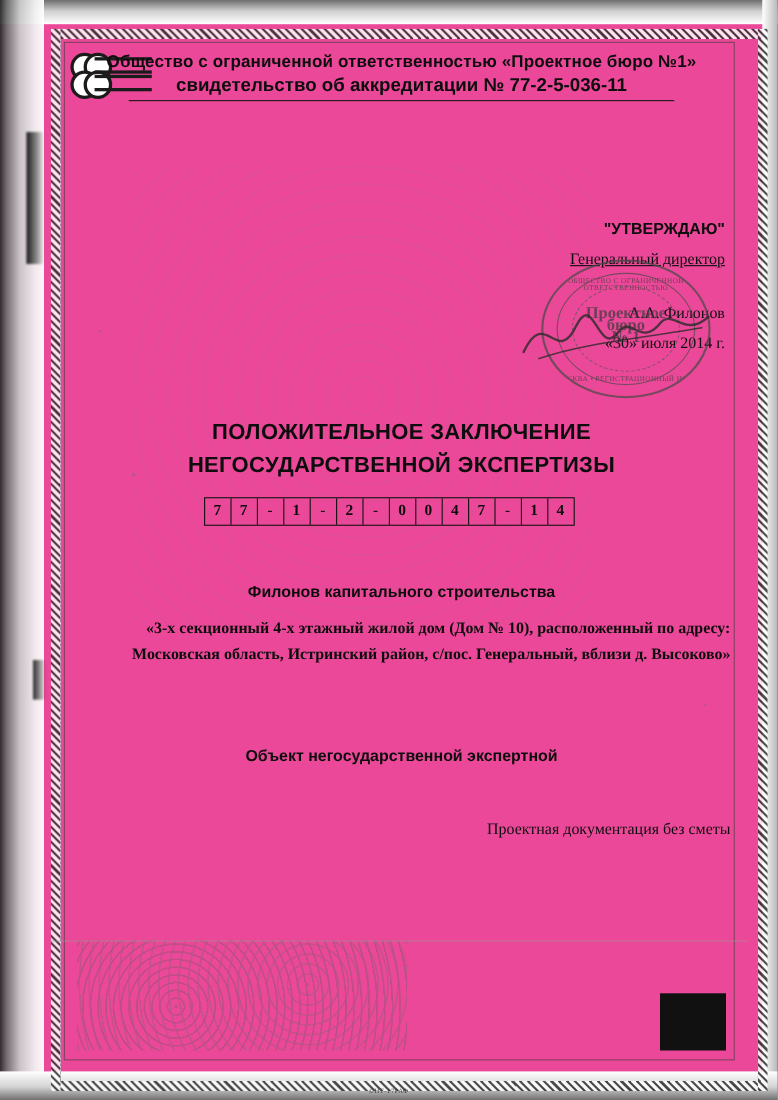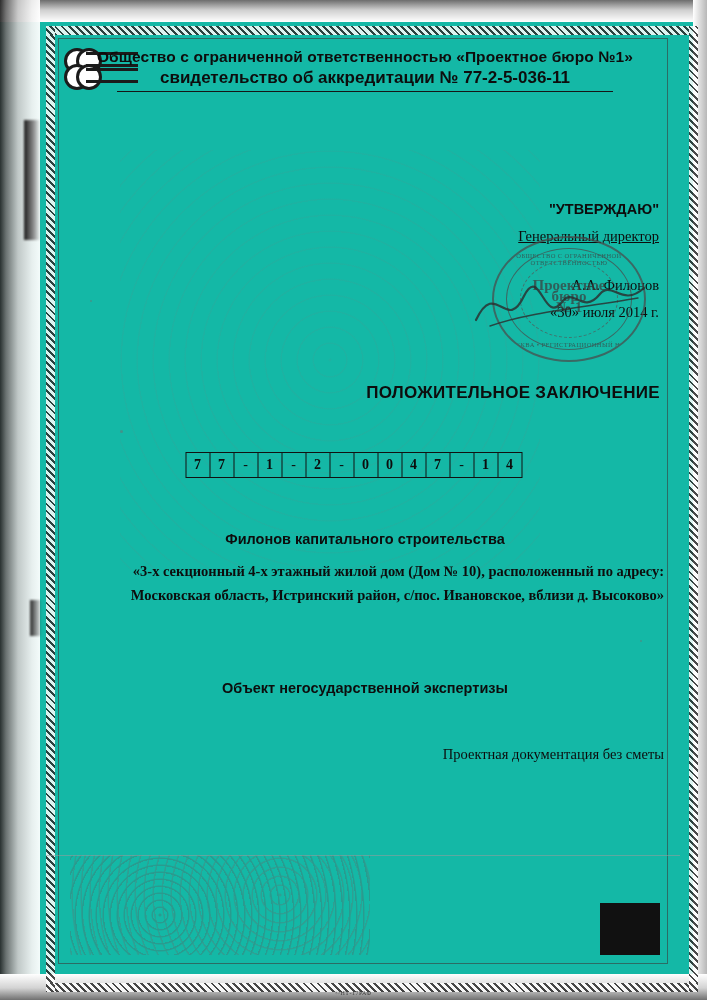--- a/index.html
+++ b/index.html
@@ -4,21 +4,21 @@
 <style>
   html, body {
     margin: 0;
     padding: 0;
     background: #8a8a8a;
   }
   #page {
     position: relative;
     width: 707px;
     height: 1000px;
-    background: #14b8a6;
+    background: #ec4899;
     overflow: hidden;
     font-family: "Liberation Serif", serif;
     color: #0d0d0d;
   }
 
   
   .scan-edge-left {
     position: absolute;
     left: 0; top: 0;
     width: 40px; height: 1000px;
@@ -231,24 +231,24 @@
     left: 470px; top: 268px;
     width: 180px; height: 72px;
     opacity: .8;
   }
 
   
   .title-main {
     position: absolute;
     left: 70px; top: 378px;
     width: 590px;
-    text-align: right;
+    text-align: center;
     font-family: "Liberation Sans", sans-serif;
     font-weight: bold;
-    font-size: 17px;
+    font-size: 20px;
     letter-spacing: .3px;
     line-height: 30px;
   }
 
   
   .numbox {
     position: absolute;
     left: 50%;
     transform: translateX(-50%);
     top: 452px;
@@ -384,20 +384,21 @@
     <div class="stamp-arc-bottom">г. МОСКВА • РЕГИСТРАЦИОННЫЙ НОМЕР</div>
   </div>
 
   <svg class="signature" viewBox="0 0 180 72">
     <path d="M6,52 C26,10 36,66 54,28 C70,-4 74,58 92,34 C104,18 112,48 130,26 C142,12 152,40 174,20" fill="none" stroke="#2b2b2b" stroke-width="2.2" stroke-linecap="round"></path>
     <path d="M20,58 C60,44 110,40 168,30" fill="none" stroke="#2b2b2b" stroke-width="1.4" stroke-linecap="round"></path>
   </svg>
 
   <div class="title-main">
     <div>ПОЛОЖИТЕЛЬНОЕ ЗАКЛЮЧЕНИЕ</div>
+    <div>НЕГОСУДАРСТВЕННОЙ ЭКСПЕРТИЗЫ</div>
   </div>
 
   <div class="numbox" id="numbox">
       <div class="cell">7</div>
       <div class="cell">7</div>
       <div class="cell dash">-</div>
       <div class="cell">1</div>
       <div class="cell dash">-</div>
       <div class="cell">2</div>
       <div class="cell dash">-</div>
@@ -406,24 +407,24 @@
       <div class="cell">4</div>
       <div class="cell">7</div>
       <div class="cell dash">-</div>
       <div class="cell">1</div>
       <div class="cell">4</div>
     </div>
 
   <div class="obj-cap a">Филонов капитального строительства</div>
   <div class="obj-text a">
     <div>«3-х секционный 4-х этажный жилой дом (Дом № 10), расположенный по адресу:</div>
-    <div>Московская область, Истринский район, с/пос. Ивановское, вблизи д. Высоково»</div>
-  </div>
-
-  <div class="obj-cap b">Объект негосударственной экспертизы</div>
+    <div>Московская область, Истринский район, с/пос. Генеральный, вблизи д. Высоково»</div>
+  </div>
+
+  <div class="obj-cap b">Объект негосударственной экспертной</div>
   <div class="obj-text b">
     <div>Проектная документация без сметы</div>
   </div>
 
   <div class="crease"></div>
   <div class="black-box"></div>
 
   <div class="micro">©НТ-17РАФ</div>
 </div>
 

